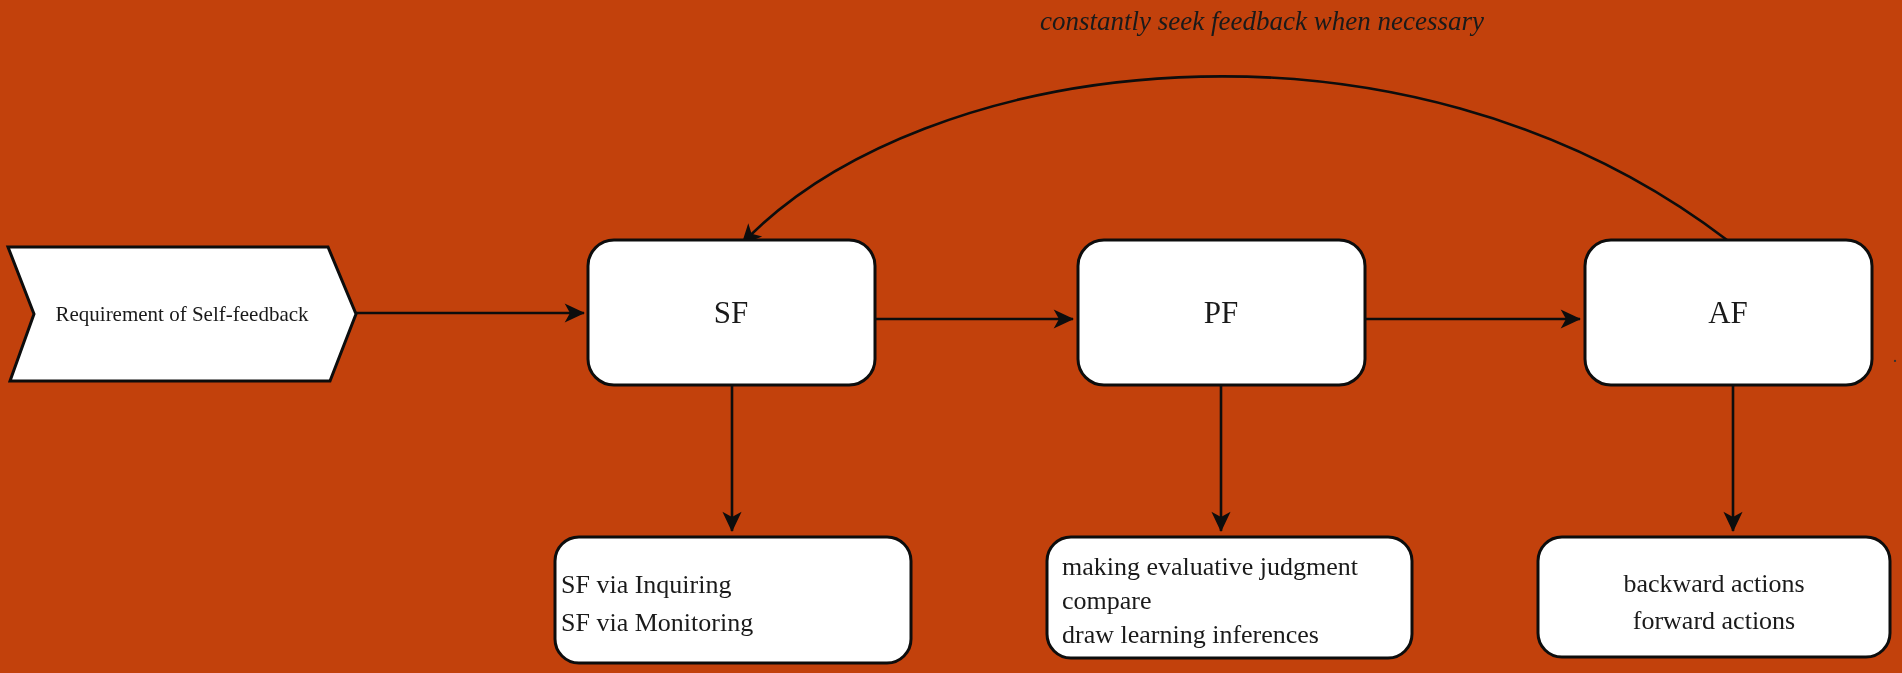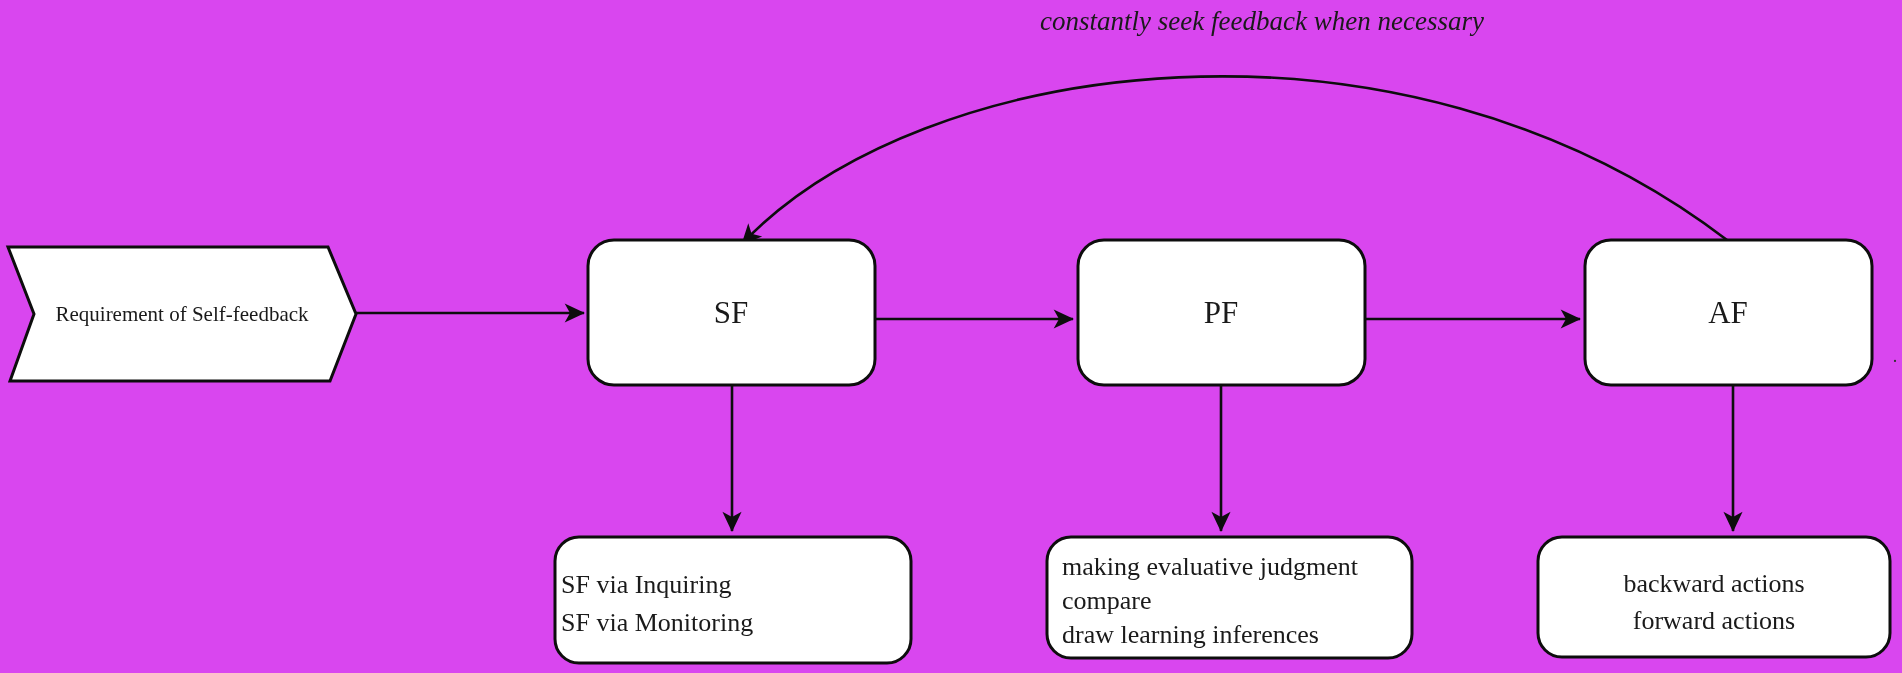--- a/index.html
+++ b/index.html
@@ -4,21 +4,21 @@
 <style>
   html, body {
     margin: 0;
     padding: 0;
     background: #ffffff;
   }
   .canvas {
     position: relative;
     width: 1902px;
     height: 673px;
-    background: #d946ef;
+    background: #c2410c;
     font-family: "Liberation Serif", serif;
   }
   svg { display: block; }
   .shape {
     fill: #ffffff;
     stroke: #0d0d0d;
     stroke-width: 3;
   }
   .conn {
     fill: none;

